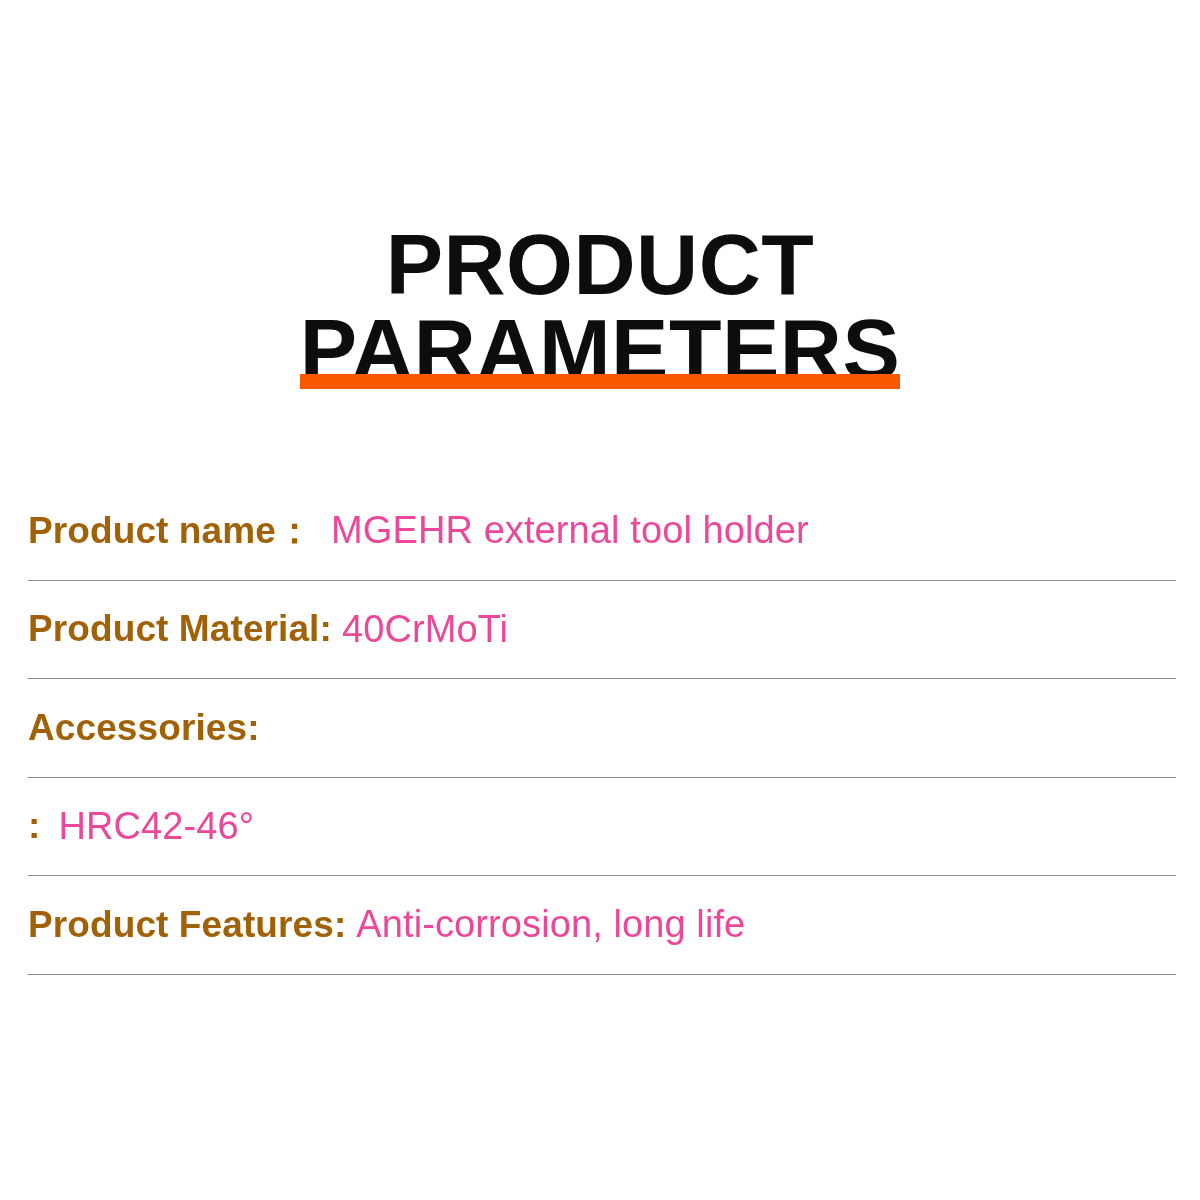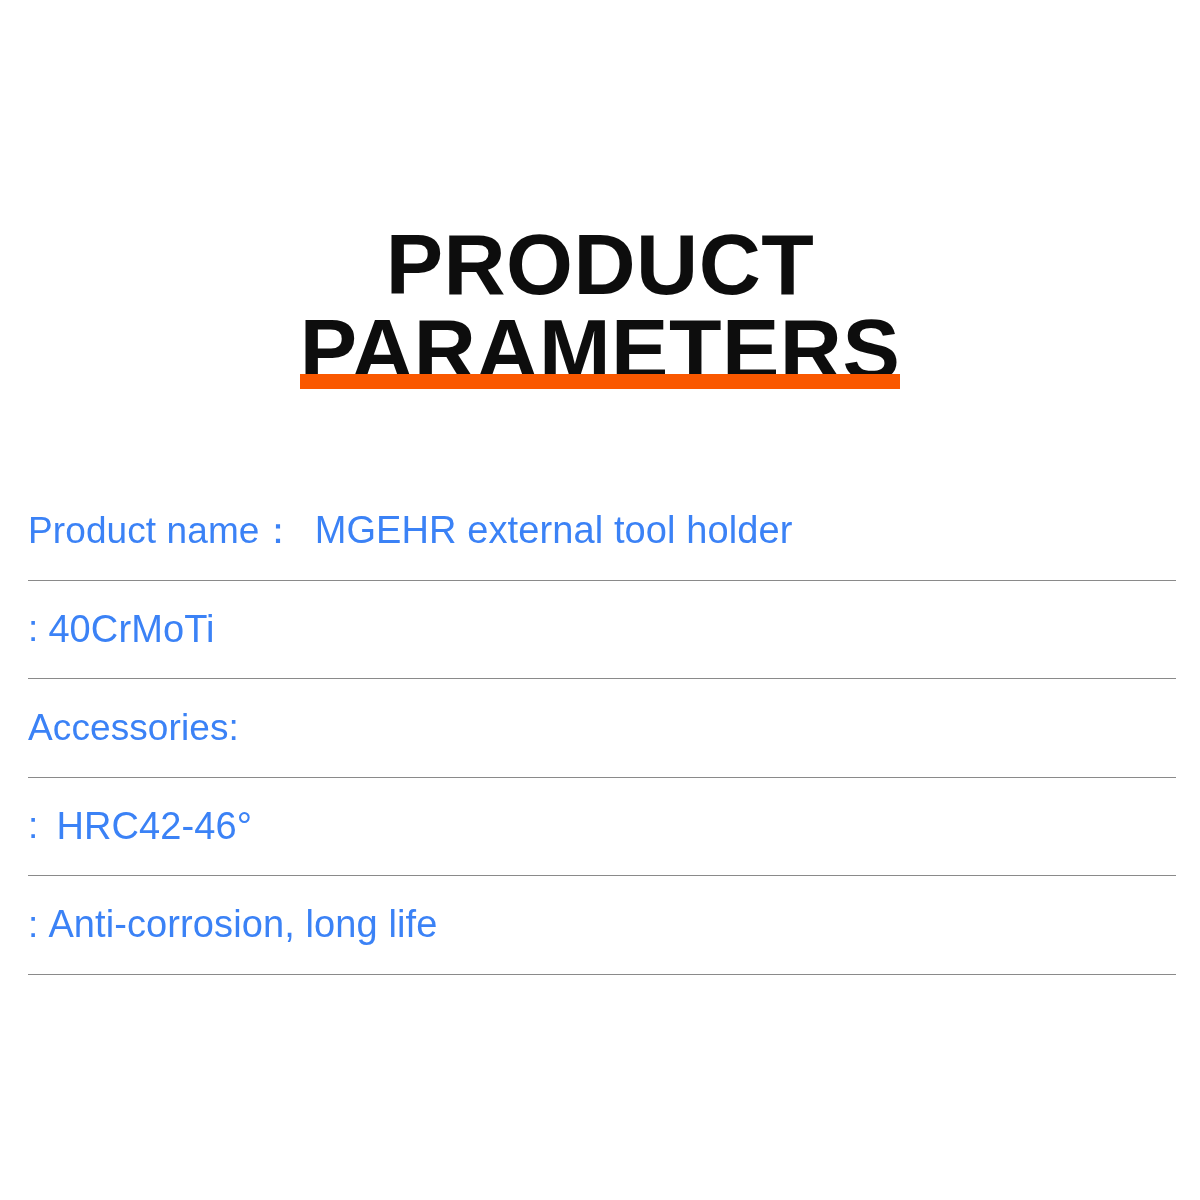--- a/index.html
+++ b/index.html
@@ -65,34 +65,34 @@
     position: relative;
     height: 98.5px;
     box-sizing: border-box;
     border-bottom: 1.6px solid #8a8a8a;
     display: flex;
     align-items: center;
     white-space: nowrap;
   }
   .spec-label {
     font-size: 37px;
-    color: #3b82f6;
-    font-weight: normal;
+    color: #a16207;
+    font-weight: bold;
     letter-spacing: 0.1px;
   }
   .spec-sep {
     display: inline-block;
     width: 10px;
   }
   .spec-sep.wide {
     width: 18px;
   }
   .spec-value {
     font-size: 38px;
-    color: #3b82f6;
+    color: #ec4899;
     font-weight: normal;
     letter-spacing: 0.1px;
   }
 </style>
 </head>
 <body>
 
 <div class="page">
 
   <div class="title-block">
@@ -106,38 +106,40 @@
   <div class="spec-table">
 
     <div class="spec-row">
       <span class="spec-label">Product name</span>
       <span class="spec-label">：</span>
       <span class="spec-sep wide"></span>
       <span class="spec-value">MGEHR external tool holder</span>
     </div>
 
     <div class="spec-row">
+      <span class="spec-label">Product Material</span>
       <span class="spec-label">:</span>
       <span class="spec-sep"></span>
       <span class="spec-value">40CrMoTi</span>
     </div>
 
     <div class="spec-row">
       <span class="spec-label">Accessories</span>
       <span class="spec-label">:</span>
       <span class="spec-sep wide"></span>
     </div>
 
     <div class="spec-row">
       <span class="spec-label">:</span>
       <span class="spec-sep wide"></span>
       <span class="spec-value">HRC42-46°</span>
     </div>
 
     <div class="spec-row">
+      <span class="spec-label">Product Features</span>
       <span class="spec-label">:</span>
       <span class="spec-sep"></span>
       <span class="spec-value">Anti-corrosion, long life</span>
     </div>
 
   </div>
 
 </div>
 
 </body></html>

